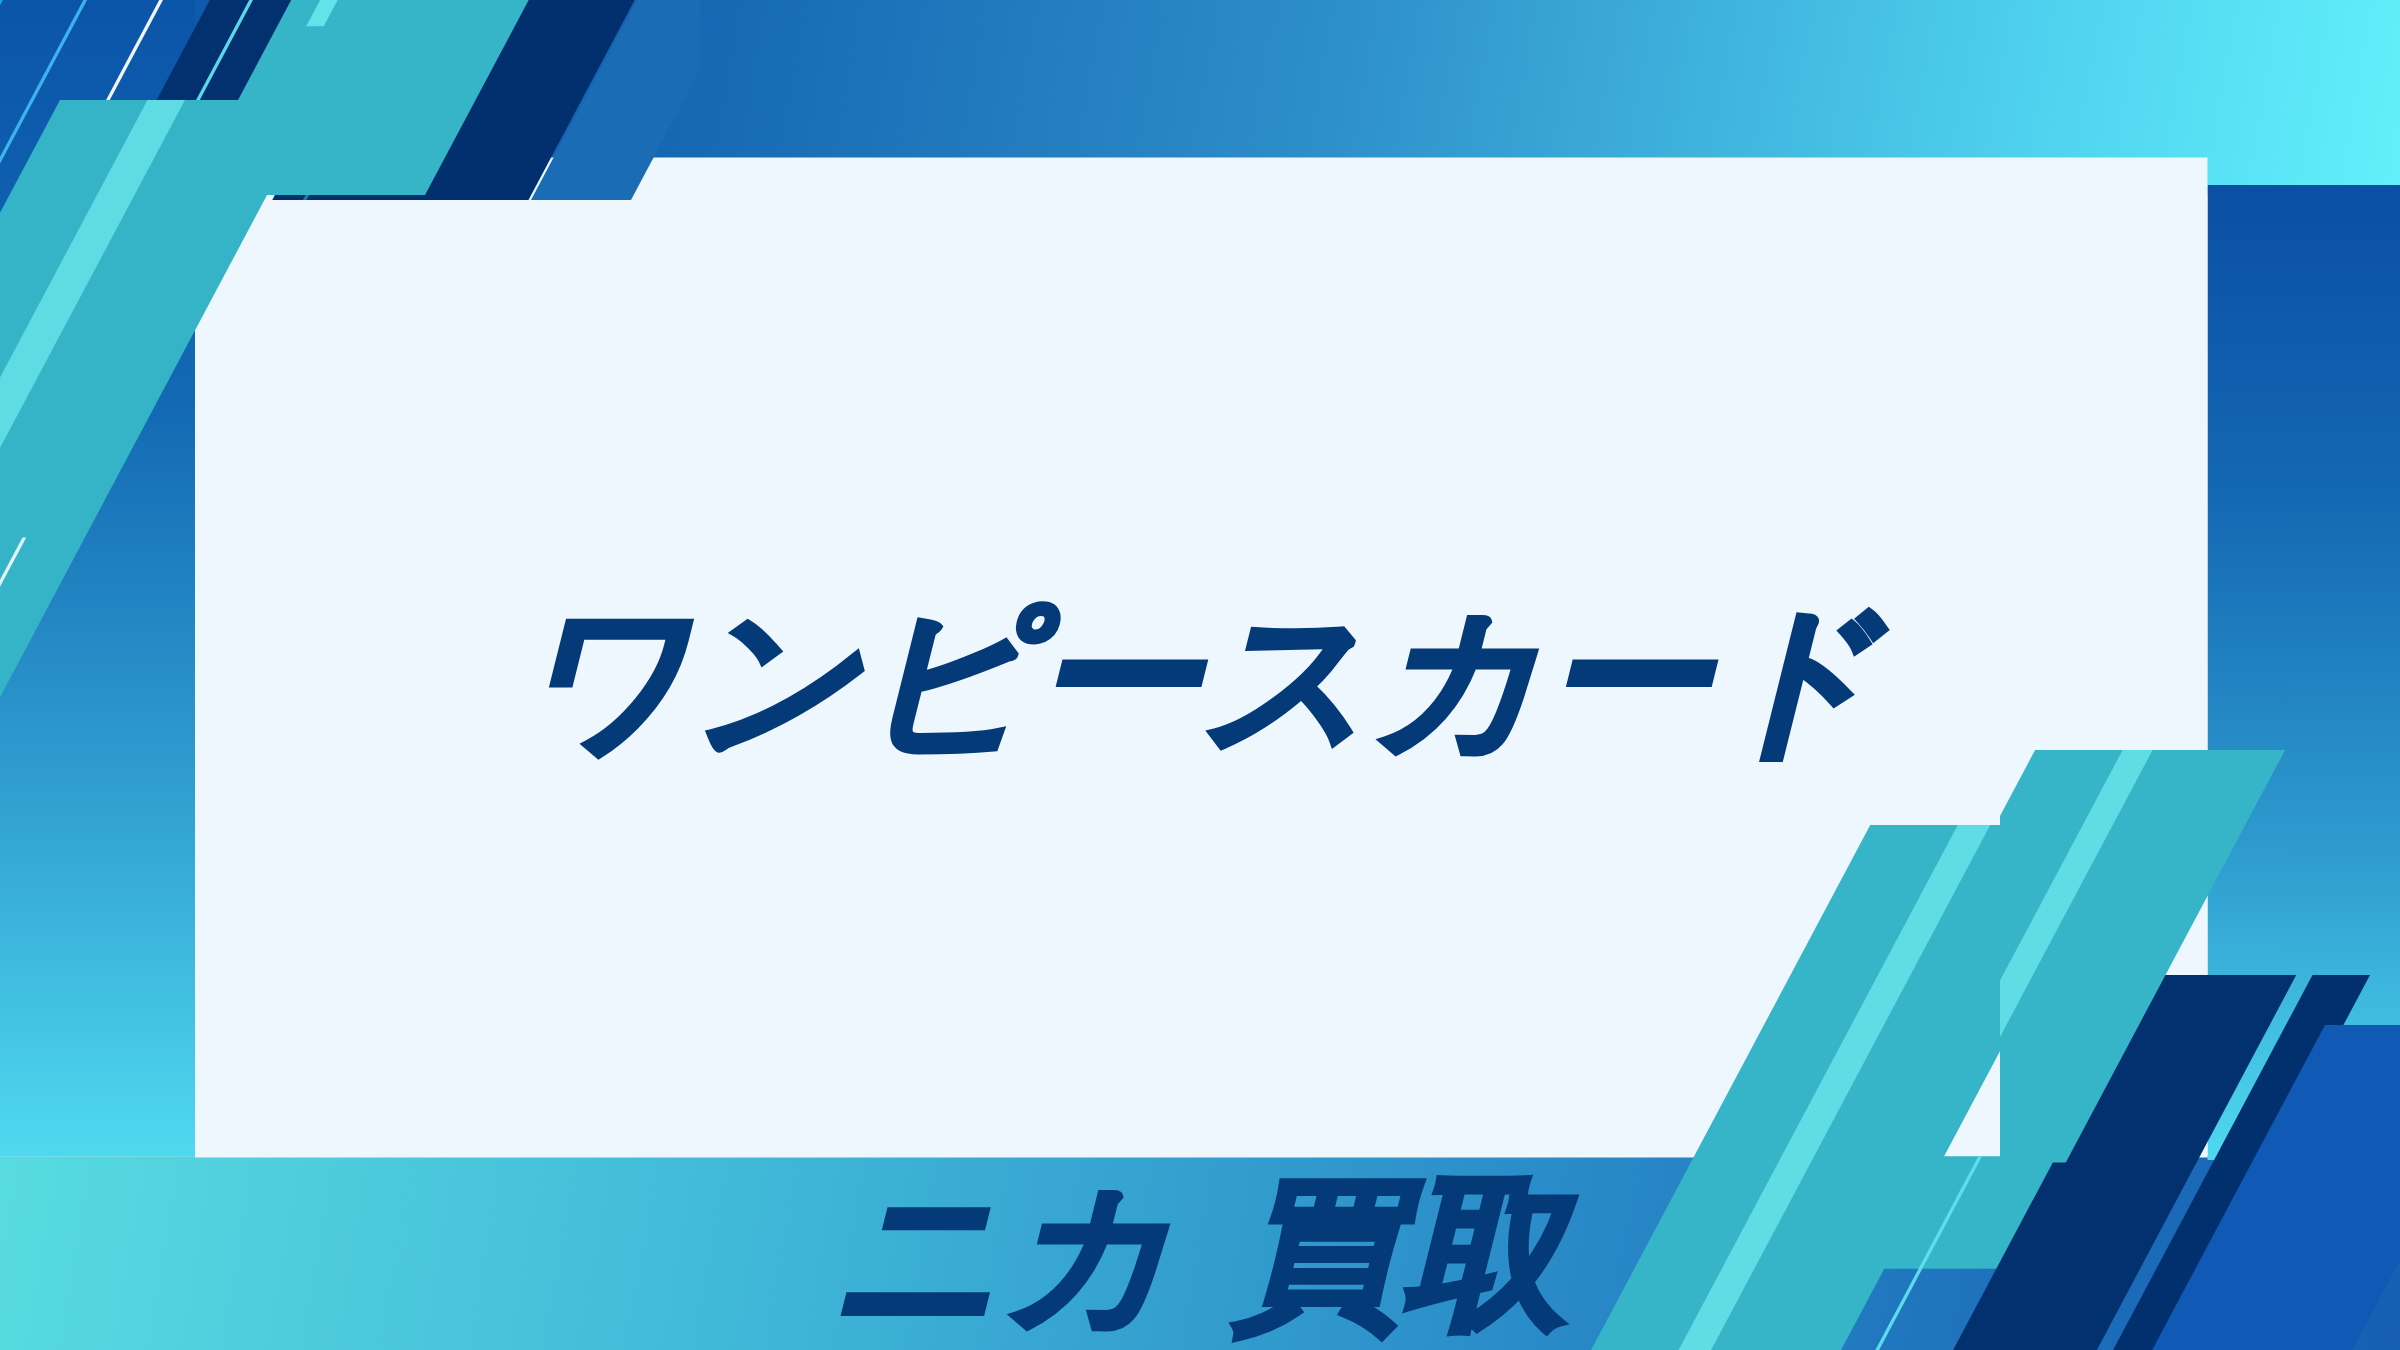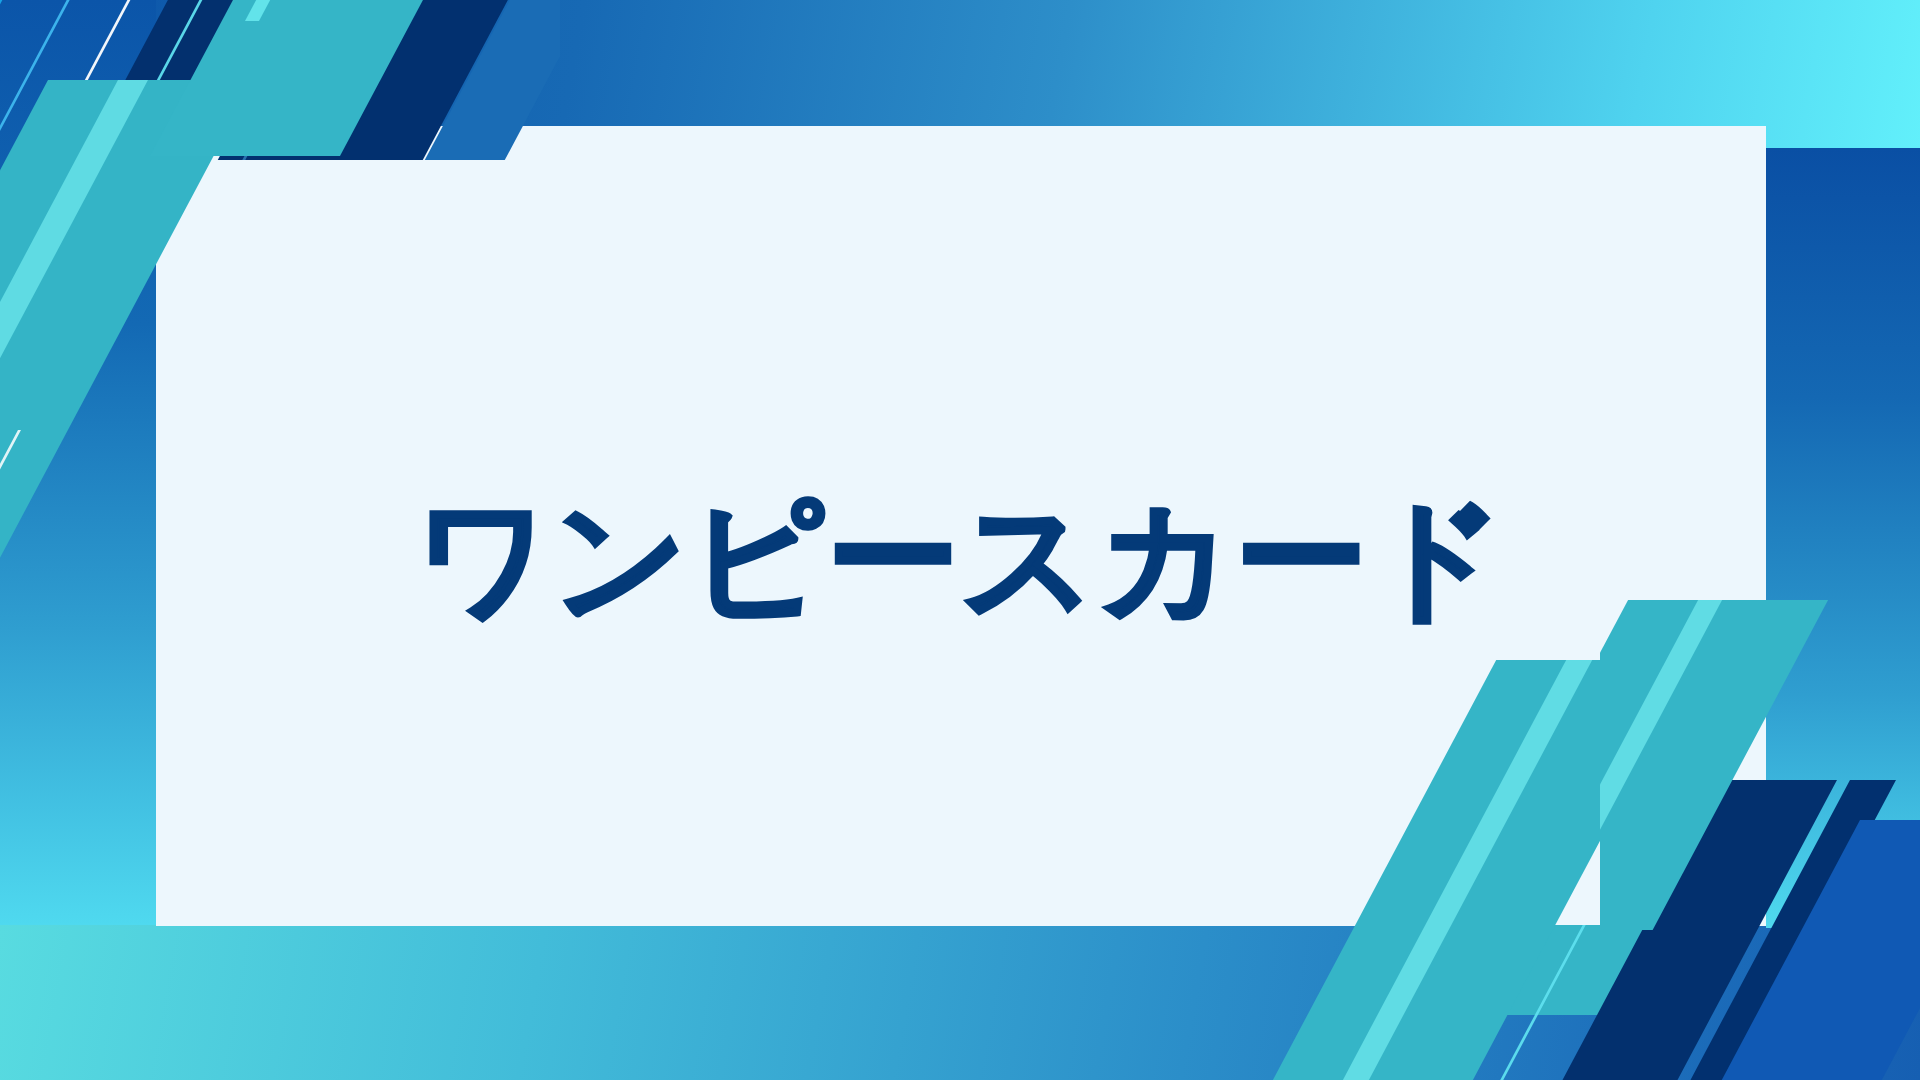--- a/index.html
+++ b/index.html
@@ -176,26 +176,27 @@
     left: 1330px; bottom: 135px;
     width: 14px; height: 60px;
     background: #62e3ea;
     transform: skewX(-28deg);
     transform-origin: bottom left;
   }
 
   
   .content {
     position: absolute;
-    left: 156px; top: 140px;
+    left: 156px; top: 126px;
     width: 1610px; height: 800px;
     display: flex;
     flex-direction: column;
     align-items: center;
     justify-content: flex-start;
+    font-style: italic;
   }
 
   .title {
     margin-top: 36px;
     color: #043a78;
     font-family: "DejaVu Sans", "Liberation Sans", sans-serif;
     font-weight: 700;
     font-size: 132px;
     line-height: 1.16;
     letter-spacing: 2px;
@@ -259,17 +260,18 @@
 
   <div class="deco" style="left:1600px;top:600px;width:320px;height:330px;overflow:hidden;">
     <div class="deco" style="left:60px;top:-60px;width:200px;height:520px;background:#35b5c7;transform:skewX(-28deg);transform-origin:top left;"></div>
     <div class="deco" style="left:130px;top:-60px;width:24px;height:520px;background:#60dce4;transform:skewX(-28deg);transform-origin:top left;"></div>
   </div>
 
   <div class="content">
 
     <div class="title">
       <div>ワンピースカード</div>
+      <div>ニカ 買取</div>
     </div>
 
   </div>
 
 </div>
 
 </body></html>

